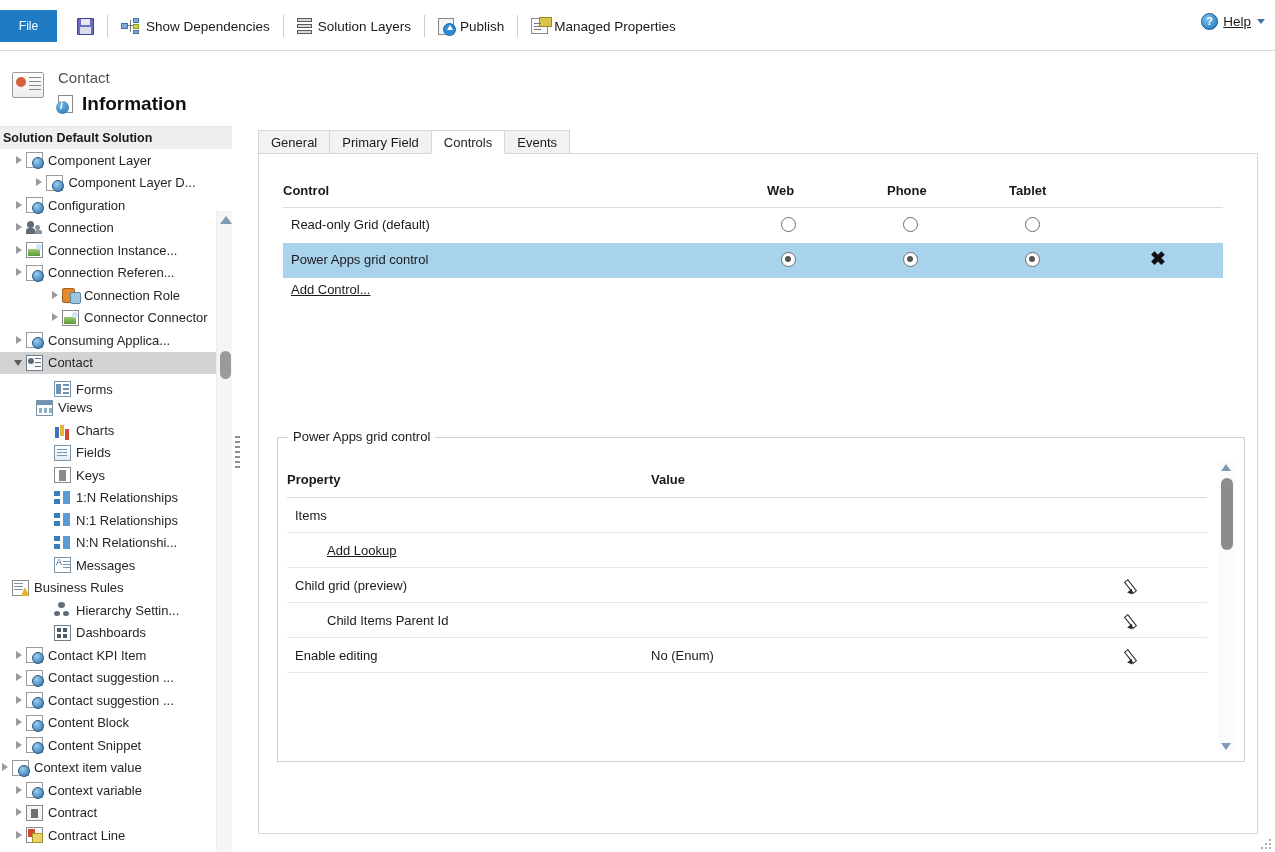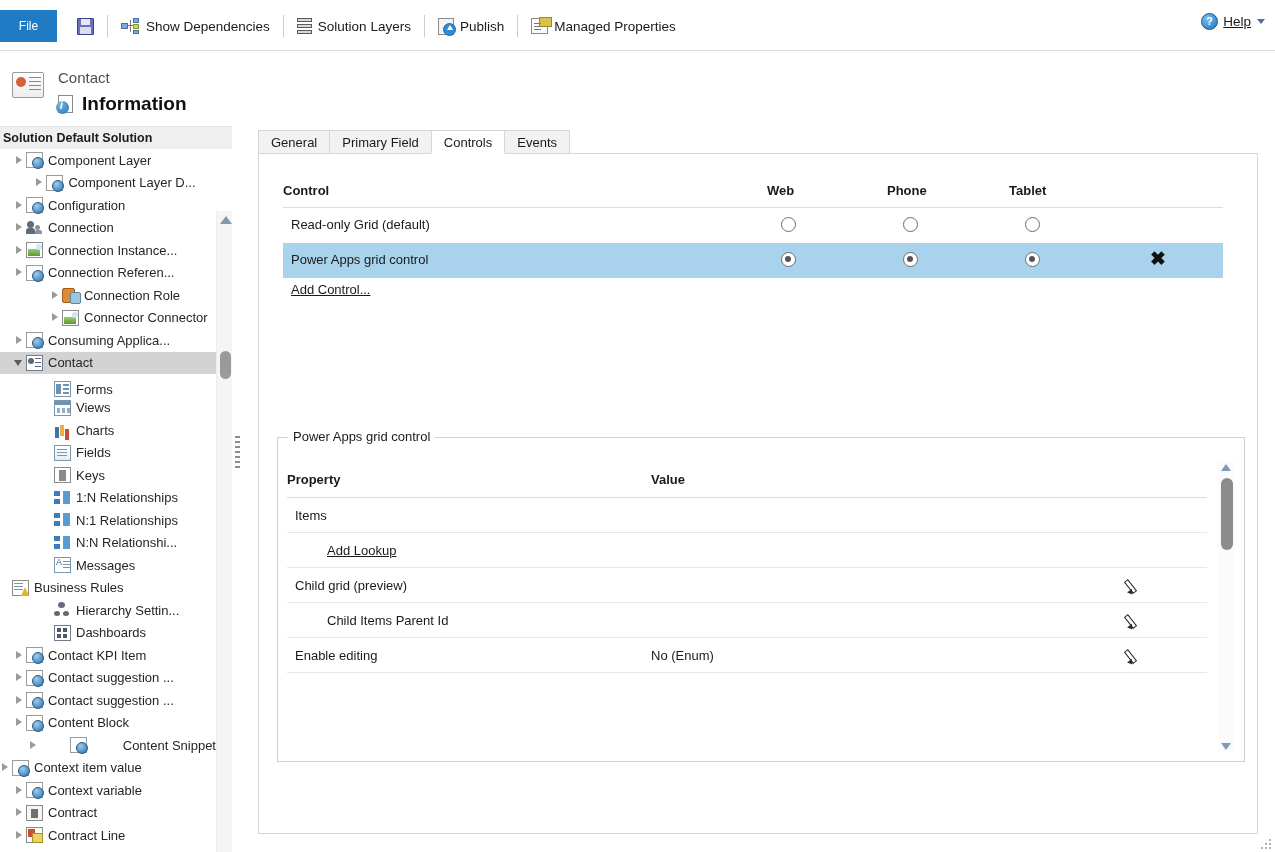--- a/index.html
+++ b/index.html
@@ -320,21 +320,21 @@
       <div class="tree-row selected" style="padding-left: 14px;">
         <span class="tw expanded"></span>
         <span class="titem-ico ic-contactmain"></span>
         <span class="tlabel">Contact</span>
       </div>
       <div class="tree-row" style="padding-left: 42px; align-items: flex-end;">
         <span class="tw "></span>
         <span class="titem-ico ic-form"></span>
         <span class="tlabel">Forms</span>
       </div>
-      <div class="tree-row" style="padding-left: 42px;">
+      <div class="tree-row" style="padding-left: 24px;">
         <span class="tw "></span>
         <span class="titem-ico ic-view"></span>
         <span class="tlabel">Views</span>
       </div>
       <div class="tree-row" style="padding-left: 42px;">
         <span class="tw "></span>
         <span class="titem-ico ic-chart"></span>
         <span class="tlabel">Charts</span>
       </div>
       <div class="tree-row" style="padding-left: 42px;">
@@ -395,21 +395,21 @@
       <div class="tree-row" style="padding-left: 14px;">
         <span class="tw collapsed"></span>
         <span class="titem-ico ic-gear"></span>
         <span class="tlabel">Contact suggestion ...</span>
       </div>
       <div class="tree-row" style="padding-left: 14px;">
         <span class="tw collapsed"></span>
         <span class="titem-ico ic-gear"></span>
         <span class="tlabel">Content Block</span>
       </div>
-      <div class="tree-row" style="padding-left: 28px; justify-content: space-between;">
+      <div class="tree-row" style="padding-left: 14px;">
         <span class="tw collapsed"></span>
         <span class="titem-ico ic-gear"></span>
         <span class="tlabel">Content Snippet</span>
       </div>
       <div class="tree-row" style="padding-left: 0;">
         <span class="tw collapsed"></span>
         <span class="titem-ico ic-gear"></span>
         <span class="tlabel">Context item value</span>
       </div>
       <div class="tree-row" style="padding-left: 14px;">

